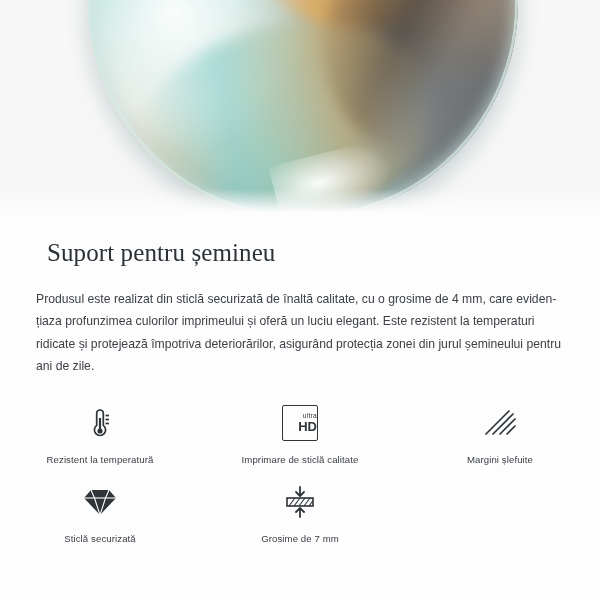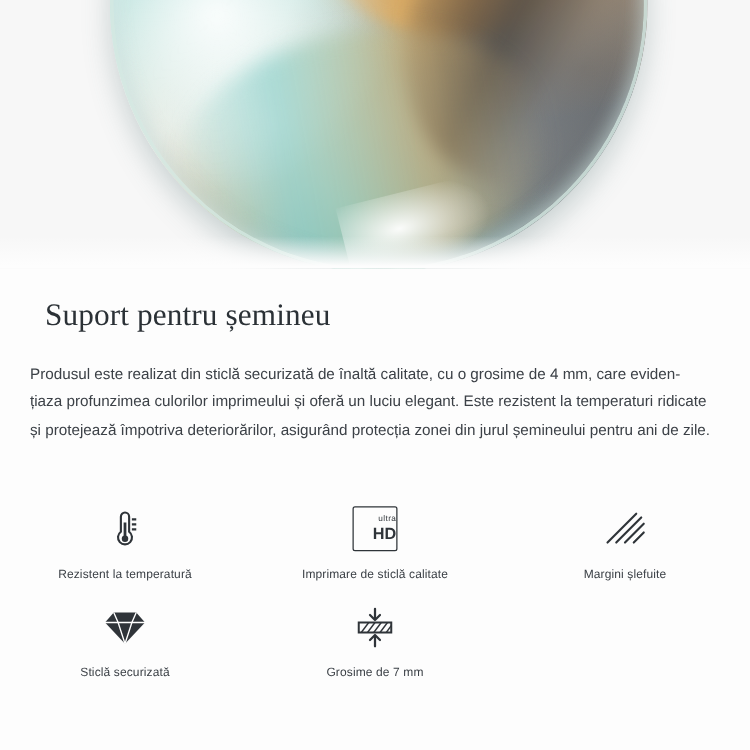--- a/index.html
+++ b/index.html
@@ -120,33 +120,33 @@
 
   
   .content {
     position: absolute;
     left: 0;
     top: 215px;
     width: 600px;
   }
   .headline {
     margin: 22px 0 0 0;
-    padding: 0 36px;
+    padding: 0 47px;
     font-family: "Liberation Serif", serif;
     font-size: 25px;
     line-height: 1.30;
     color: #2b3136;
     font-weight: 400;
     letter-spacing: 0.1px;
   }
   .headline .line2 { display: block; }
 
   .body-copy {
     margin: 18px 0 0 0;
-    padding: 0 24px;
+    padding: 0 36px;
     font-family: "Liberation Sans", sans-serif;
     font-size: 12.2px;
     line-height: 1.85;
     color: #3c4147;
     max-width: 544px;
   }
 
   
   .features {
     position: absolute;

